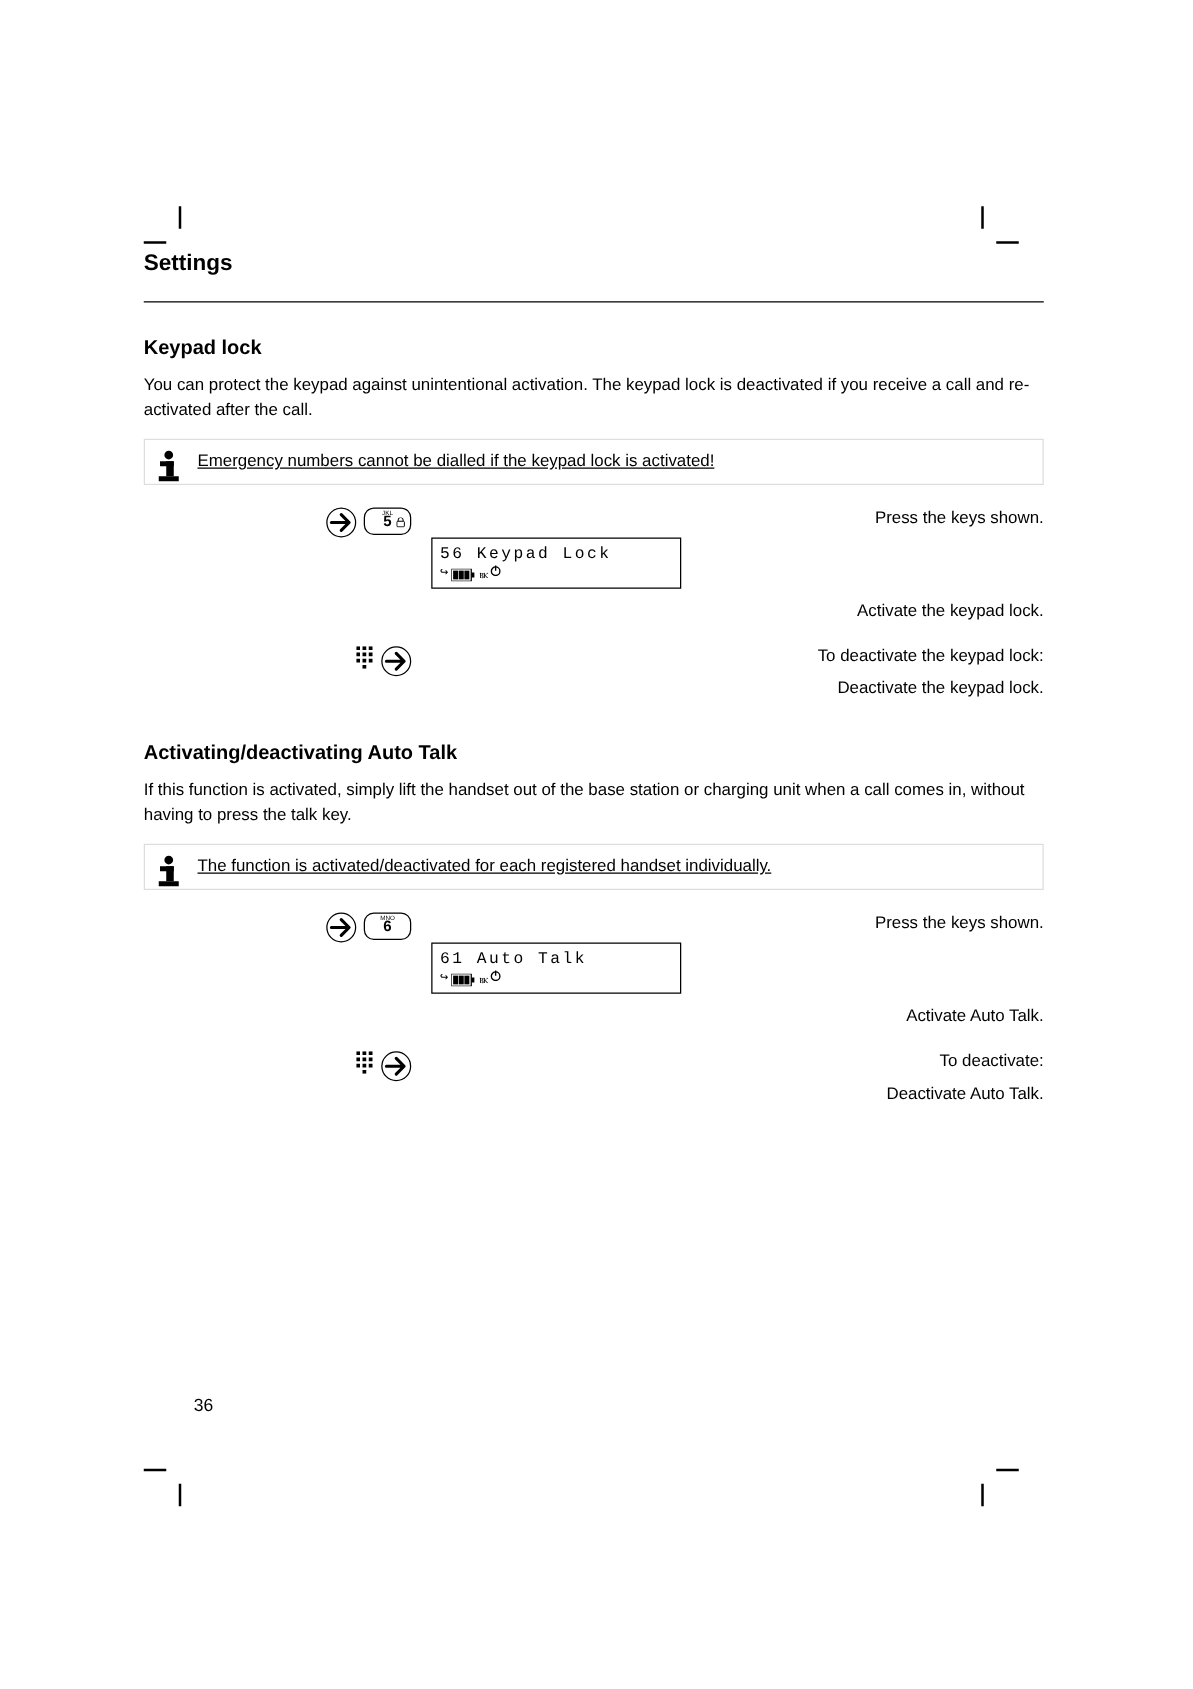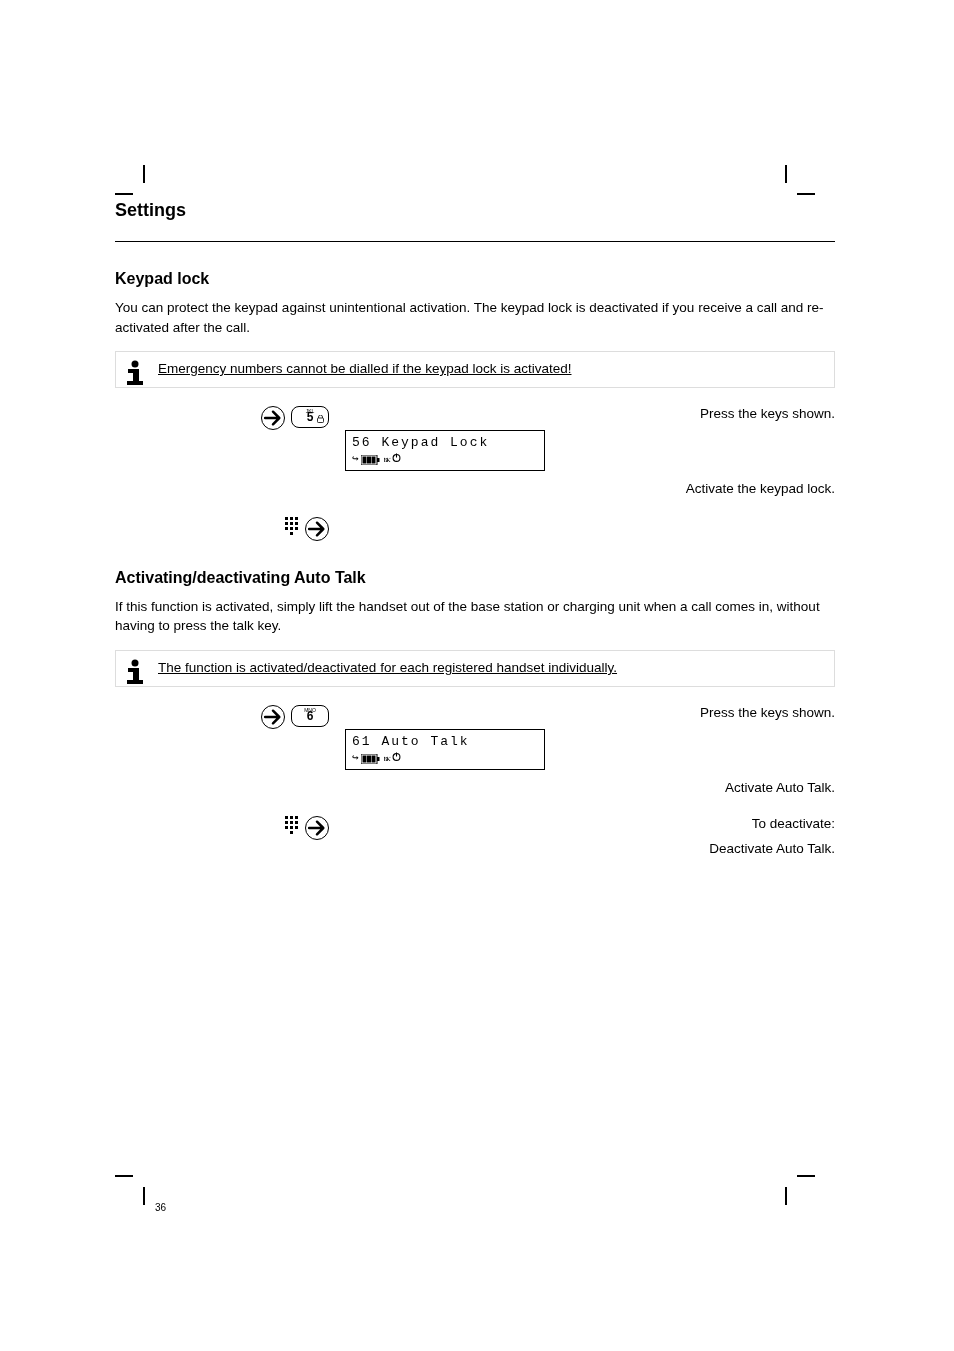--- a/index.html
+++ b/index.html
@@ -171,22 +171,22 @@
   }
   .lcd .batt svg { width: 20px; height: 10px; }
   .lcd .bk { font-size: 9px; letter-spacing: -0.5px; margin-left: 1px; }
   .lcd .pwr svg { width:9px; height:9px; }
 
   .grid-icon svg { width: 14px; height: 18px; }
 
   .page-num {
     position: absolute;
     left: 155px;
-    top: 1202px;
-    font-size: 10px;
+    top: 1116px;
+    font-size: 14px;
   }
 </style>
 </head>
 <body>
 
 <div class="crop-mark crop-tl">
     <div class="vbar"></div>
     <div class="hbar"></div>
   </div>
 <div class="crop-mark crop-tr">
@@ -287,20 +287,24 @@
               <rect x="10" y="10" width="3" height="3" fill="#000"></rect>
             <rect x="5" y="15" width="3" height="3" fill="#000"></rect>
           </svg>
         </span>
         <span class="key-round">
           <svg class="arrow-icon" viewBox="0 0 14 14">
               <path d="M2 7 H10 M7 3 L11 7 L7 11" stroke="#000" stroke-width="1.6" fill="none" stroke-linecap="round" stroke-linejoin="round"></path>
             </svg>
         </span>
       </div>
+      <div class="seq-text">
+        <div class="step">To deactivate the keypad lock:</div>
+        <div class="step">Deactivate the keypad lock.</div>
+      </div>
     </div>
   </div>
 
   <div class="section">
     <div class="section-title">Activating/deactivating Auto Talk</div>
     <div class="section-desc">If this function is activated, simply lift the handset out of the base station or charging unit when a call comes in, without having to press the talk key.</div>
 
     <div class="info-box">
       <span class="icon-slot info-icon">
         <svg viewBox="0 0 22 28">

